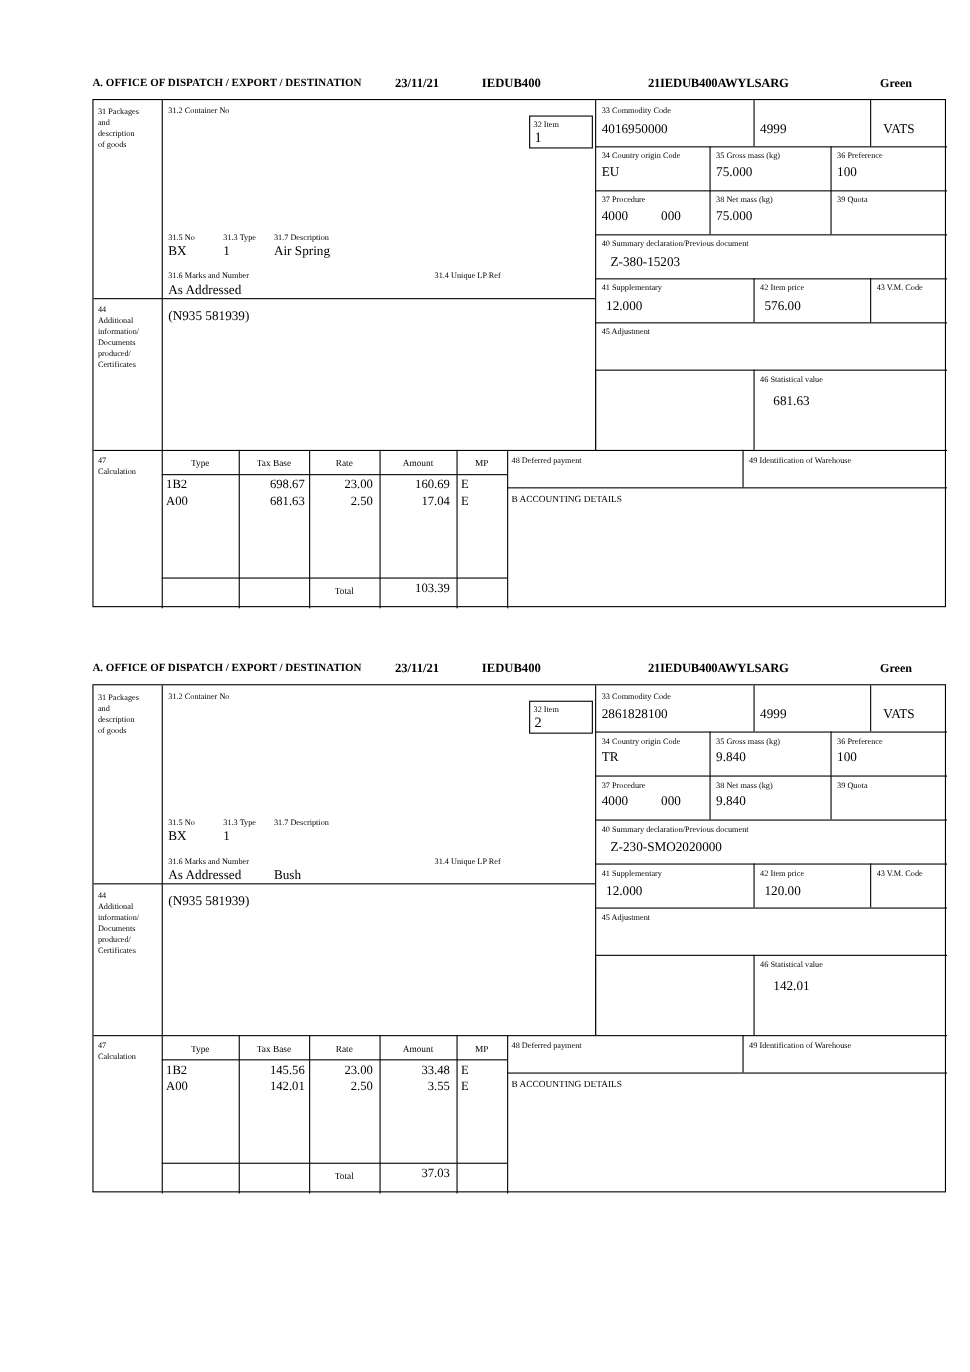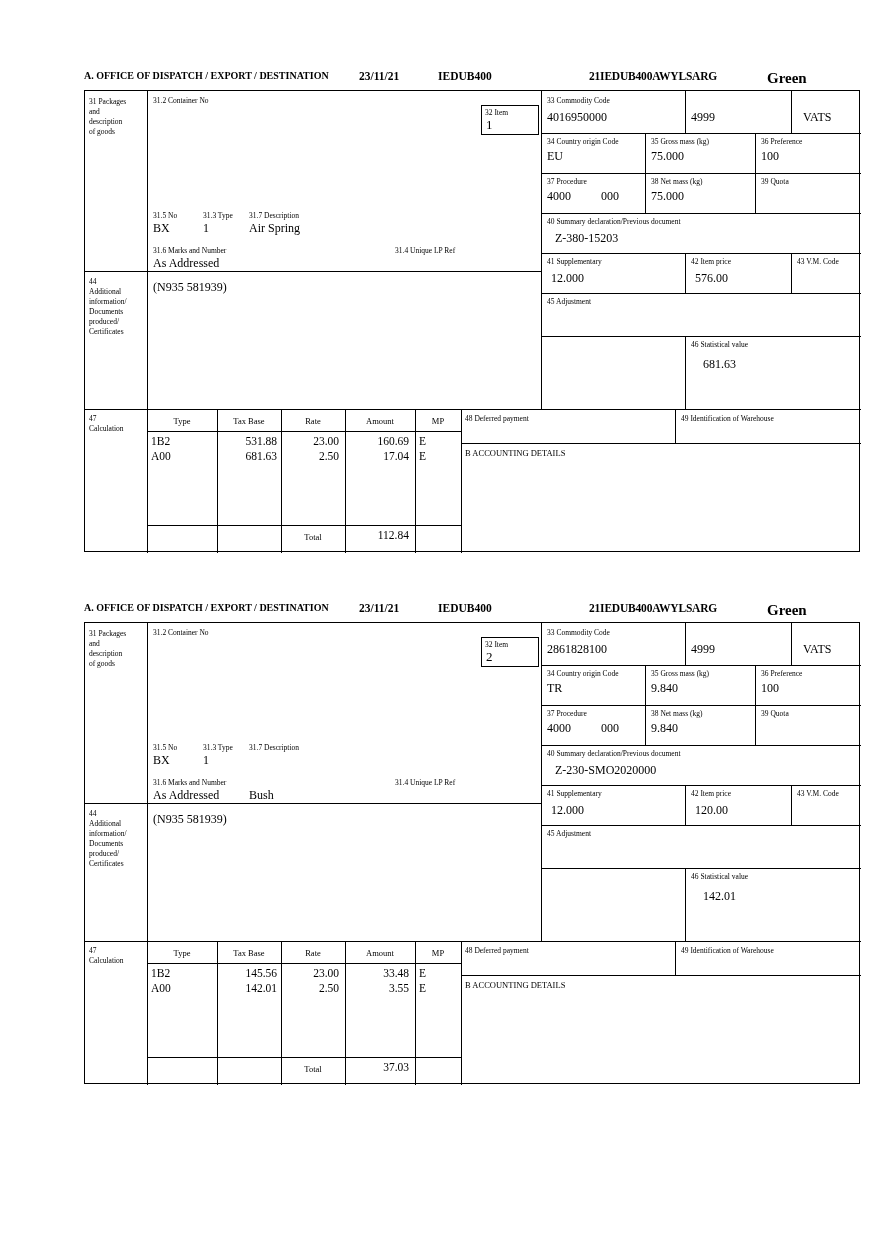--- a/index.html
+++ b/index.html
@@ -56,23 +56,23 @@
   }
   .hdr .h-mrn {
     position: absolute;
     left: 505px;
     top: 2px;
     font-size: 11.5px;
     letter-spacing: -0.2px;
   }
   .hdr .h-route {
     position: absolute;
-    left: 683px;
+    left: 716px;
     top: 2px;
-    font-size: 15px;
+    font-size: 11px;
   }
 
   .box {
     position: relative;
     border: 1.3px solid #000;
     width: 776px;
     height: 462px;
     box-sizing: border-box;
   }
 
@@ -263,33 +263,33 @@
       <div class="hline" style="left:62px; top:340px; width:314px;"></div>
       <div class="hline" style="left:62px; top:434px; width:314px;"></div>
 
       <div class="cell calc-head" style="left:62px; top:325px; width:70px;">Type</div>
       <div class="cell calc-head" style="left:132px; top:325px; width:64px;">Tax Base</div>
       <div class="cell calc-head" style="left:196px; top:325px; width:64px;">Rate</div>
       <div class="cell calc-head" style="left:260px; top:325px; width:70px;">Amount</div>
       <div class="cell calc-head" style="left:330px; top:325px; width:46px;">MP</div>
 
       <div class="cell calc-val" style="left:66px; top:343px;">1B2</div>
-      <div class="cell calc-val tr" style="left:132px; top:343px; width:60px;">531.88</div>
+      <div class="cell calc-val tr" style="left:132px; top:343px; width:60px;">698.67</div>
       <div class="cell calc-val tr" style="left:196px; top:343px; width:58px;">23.00</div>
       <div class="cell calc-val tr" style="left:260px; top:343px; width:64px;">160.69</div>
       <div class="cell calc-val" style="left:334px; top:343px;">E</div>
 
       <div class="cell calc-val" style="left:66px; top:358px;">A00</div>
       <div class="cell calc-val tr" style="left:132px; top:358px; width:60px;">681.63</div>
       <div class="cell calc-val tr" style="left:196px; top:358px; width:58px;">2.50</div>
       <div class="cell calc-val tr" style="left:260px; top:358px; width:64px;">17.04</div>
       <div class="cell calc-val" style="left:334px; top:358px;">E</div>
 
       <div class="cell calc-head" style="left:196px; top:441px; width:64px;">Total</div>
-      <div class="cell calc-val tr" style="left:260px; top:437px; width:64px;">112.84</div>
+      <div class="cell calc-val tr" style="left:260px; top:437px; width:64px;">103.39</div>
 
       <div class="cell lbl" style="left:380px; top:323px;">48 Deferred payment</div>
       <div class="vline" style="left:590px; top:318px; height:34px;"></div>
       <div class="cell lbl" style="left:596px; top:323px;">49 Identification of Warehouse</div>
       <div class="hline" style="left:376px; top:352px; width:400px;"></div>
 
       <div class="cell lbl" style="left:380px; top:357px; font-size:8.5px;">B ACCOUNTING DETAILS</div>
 
     </div>
   </div>

